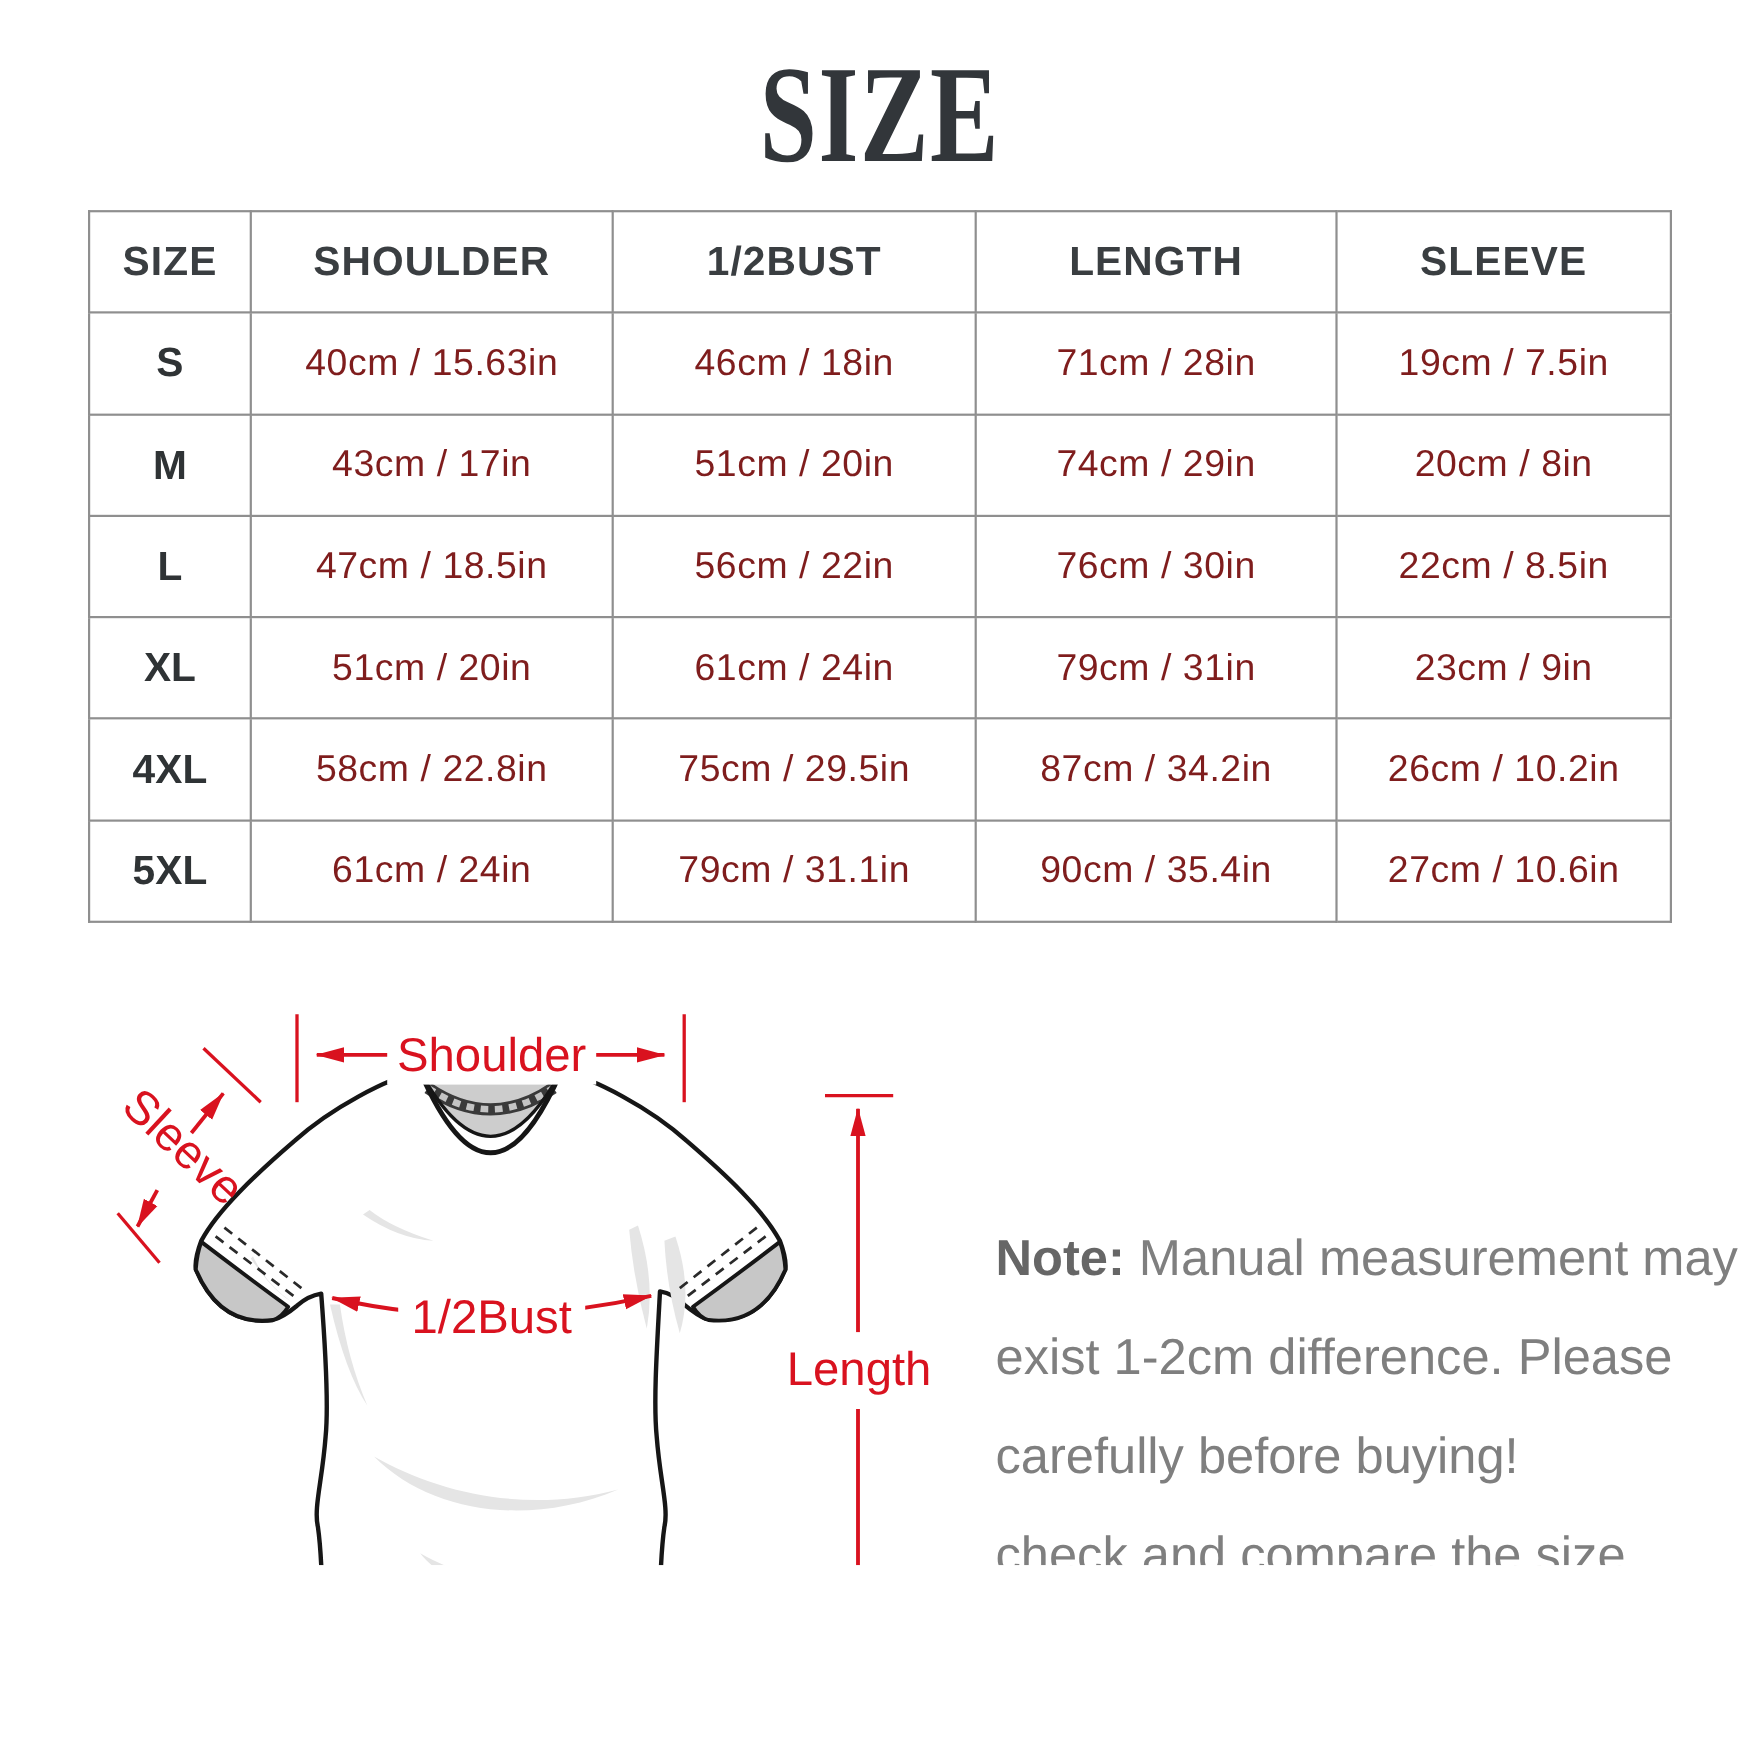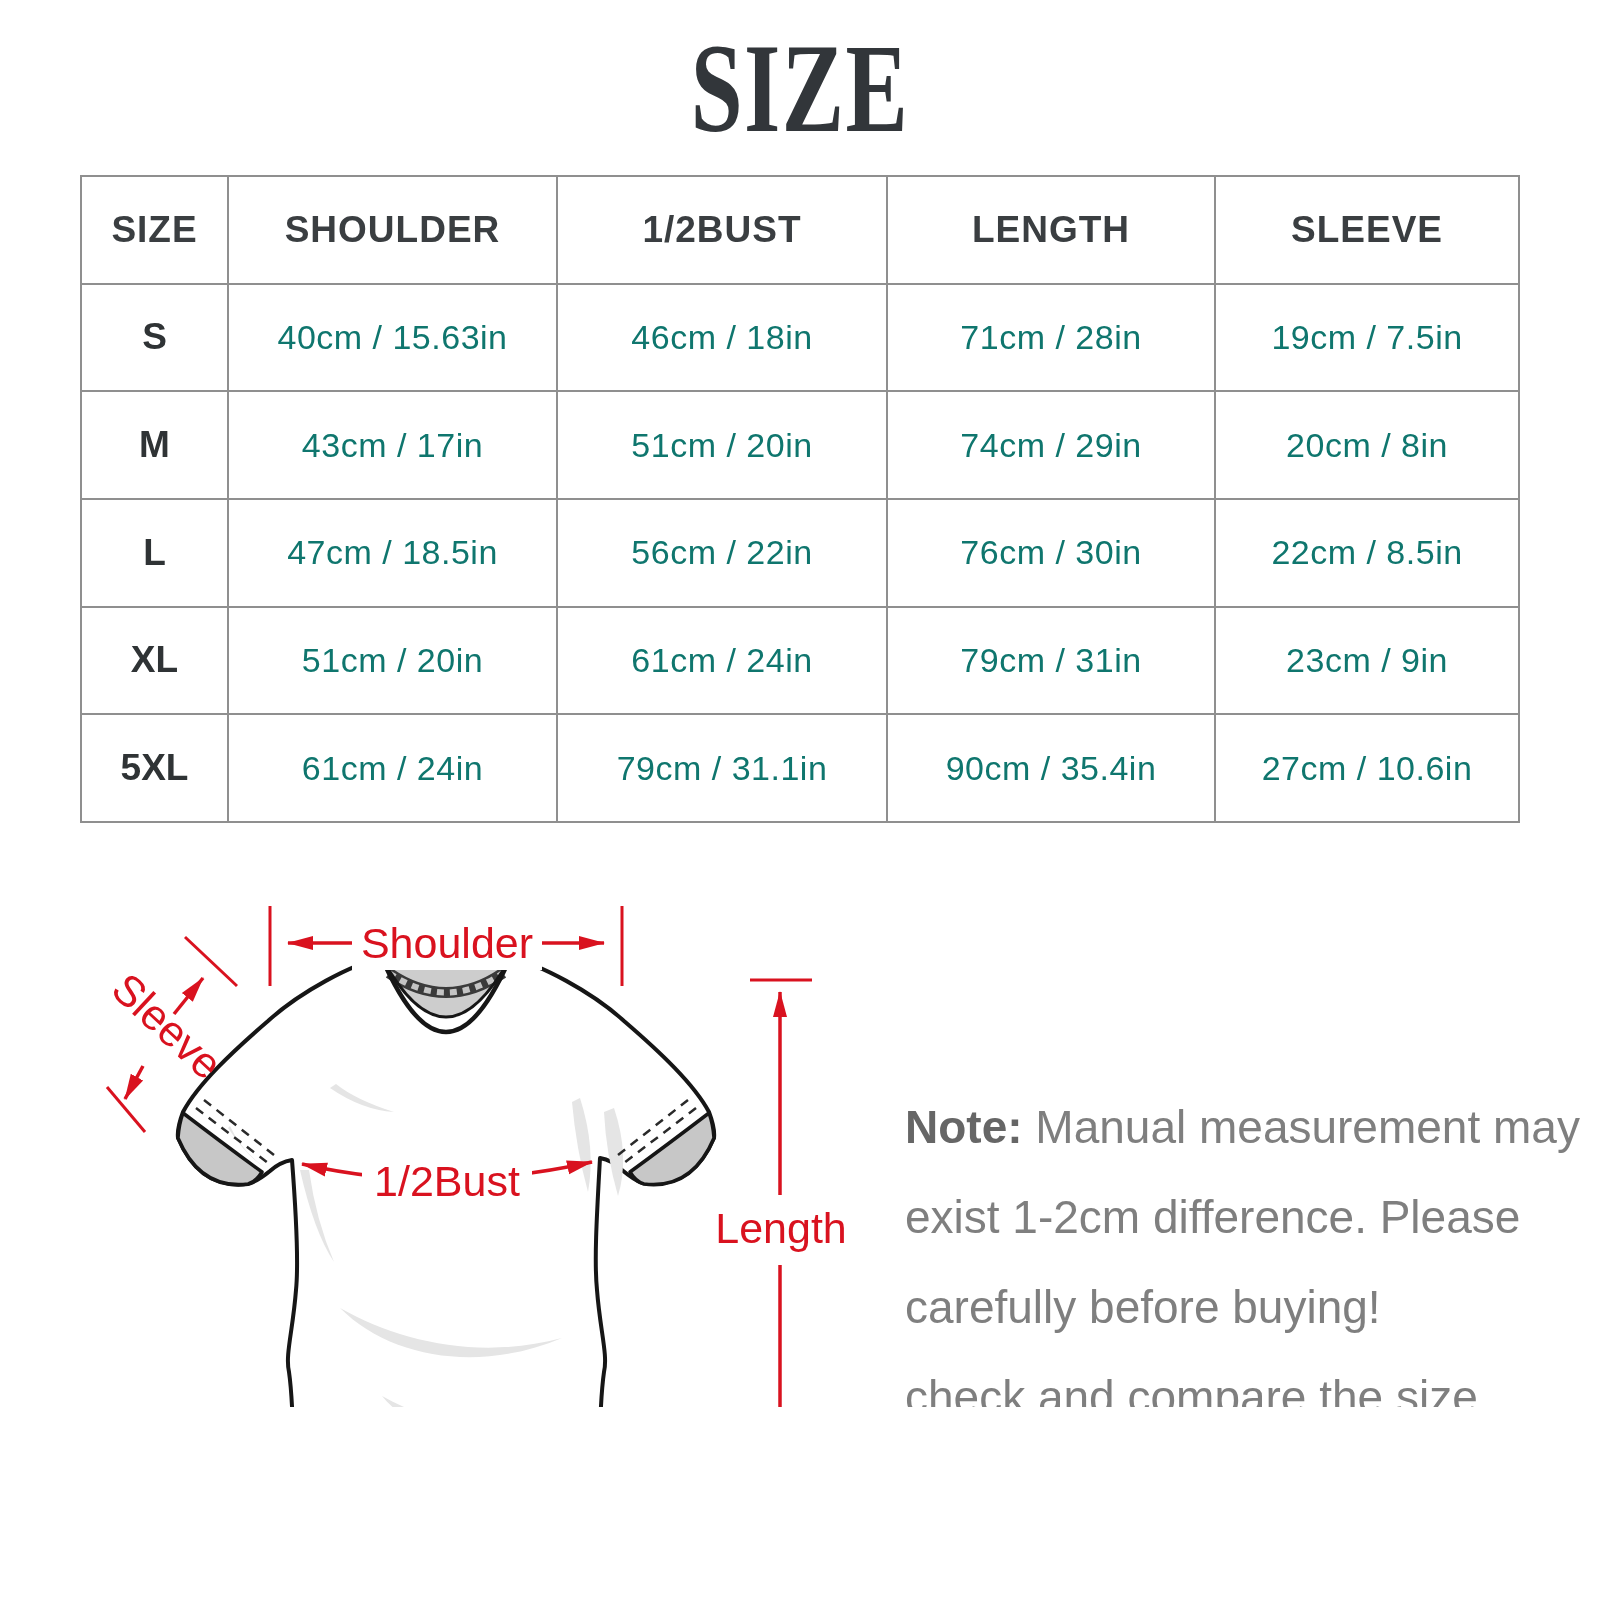--- a/index.html
+++ b/index.html
@@ -1,29 +1,29 @@
 <!DOCTYPE html>
 <html><head>
 <meta charset="utf-8">
 <style>
   html,body{margin:0;padding:0;background:#ffffff;}
   .page{position:relative;width:1600px;height:1407px;background:#ffffff;overflow:hidden;
-        font-family:"Liberation Sans", sans-serif;}
+        font-family:"Liberation Sans", sans-serif;margin-top:16px;}
   
   .title{position:absolute;left:0;top:26px;width:1600px;text-align:center;
          font-family:"Liberation Serif", serif;font-weight:bold;font-size:126px;
          color:#32363a;letter-spacing:2px;transform:scaleX(.74);line-height:1.0;}
   
   table.size-table{position:absolute;left:80px;top:175px;width:1438px;height:648px;
         border-collapse:collapse;table-layout:fixed;}
   table.size-table td,table.size-table th{border:2px solid #8f8f8f;text-align:center;
         vertical-align:middle;padding:0;}
   table.size-table th{font-size:37px;font-weight:bold;color:#3a3e41;letter-spacing:1px;}
   td.size-cell{font-size:37px;font-weight:bold;color:#2f3335;}
-  td.val-cell{font-size:34px;font-weight:normal;color:#0f766e;letter-spacing:.5px;}
+  td.val-cell{font-size:34px;font-weight:normal;color:#7f1d1d;letter-spacing:.5px;}
   col.c0{width:147px;} col.c1{width:329px;} col.c2{width:330px;} col.c3{width:328px;} col.c4{width:304px;}
   
   .diagram{position:absolute;left:0;top:840px;width:900px;height:760px;}
   
   .note{position:absolute;left:905px;top:1082px;width:640px;font-size:46px;
         line-height:90px;color:#7f7f7f;}
   .note .note-label{font-weight:bold;color:#666666;text-align:right;}
   .note .nline{white-space:nowrap;}
 </style>
 </head>
@@ -69,20 +69,27 @@
       <td class="val-cell">56cm / 22in</td>
       <td class="val-cell">76cm / 30in</td>
       <td class="val-cell">22cm / 8.5in</td>
     </tr>
     <tr>
       <td class="size-cell">XL</td>
       <td class="val-cell">51cm / 20in</td>
       <td class="val-cell">61cm / 24in</td>
       <td class="val-cell">79cm / 31in</td>
       <td class="val-cell">23cm / 9in</td>
+    </tr>
+    <tr>
+      <td class="size-cell">4XL</td>
+      <td class="val-cell">58cm / 22.8in</td>
+      <td class="val-cell">75cm / 29.5in</td>
+      <td class="val-cell">87cm / 34.2in</td>
+      <td class="val-cell">26cm / 10.2in</td>
     </tr>
     <tr>
       <td class="size-cell">5XL</td>
       <td class="val-cell">61cm / 24in</td>
       <td class="val-cell">79cm / 31.1in</td>
       <td class="val-cell">90cm / 35.4in</td>
       <td class="val-cell">27cm / 10.6in</td>
     </tr>
   </tbody>
     </table>

